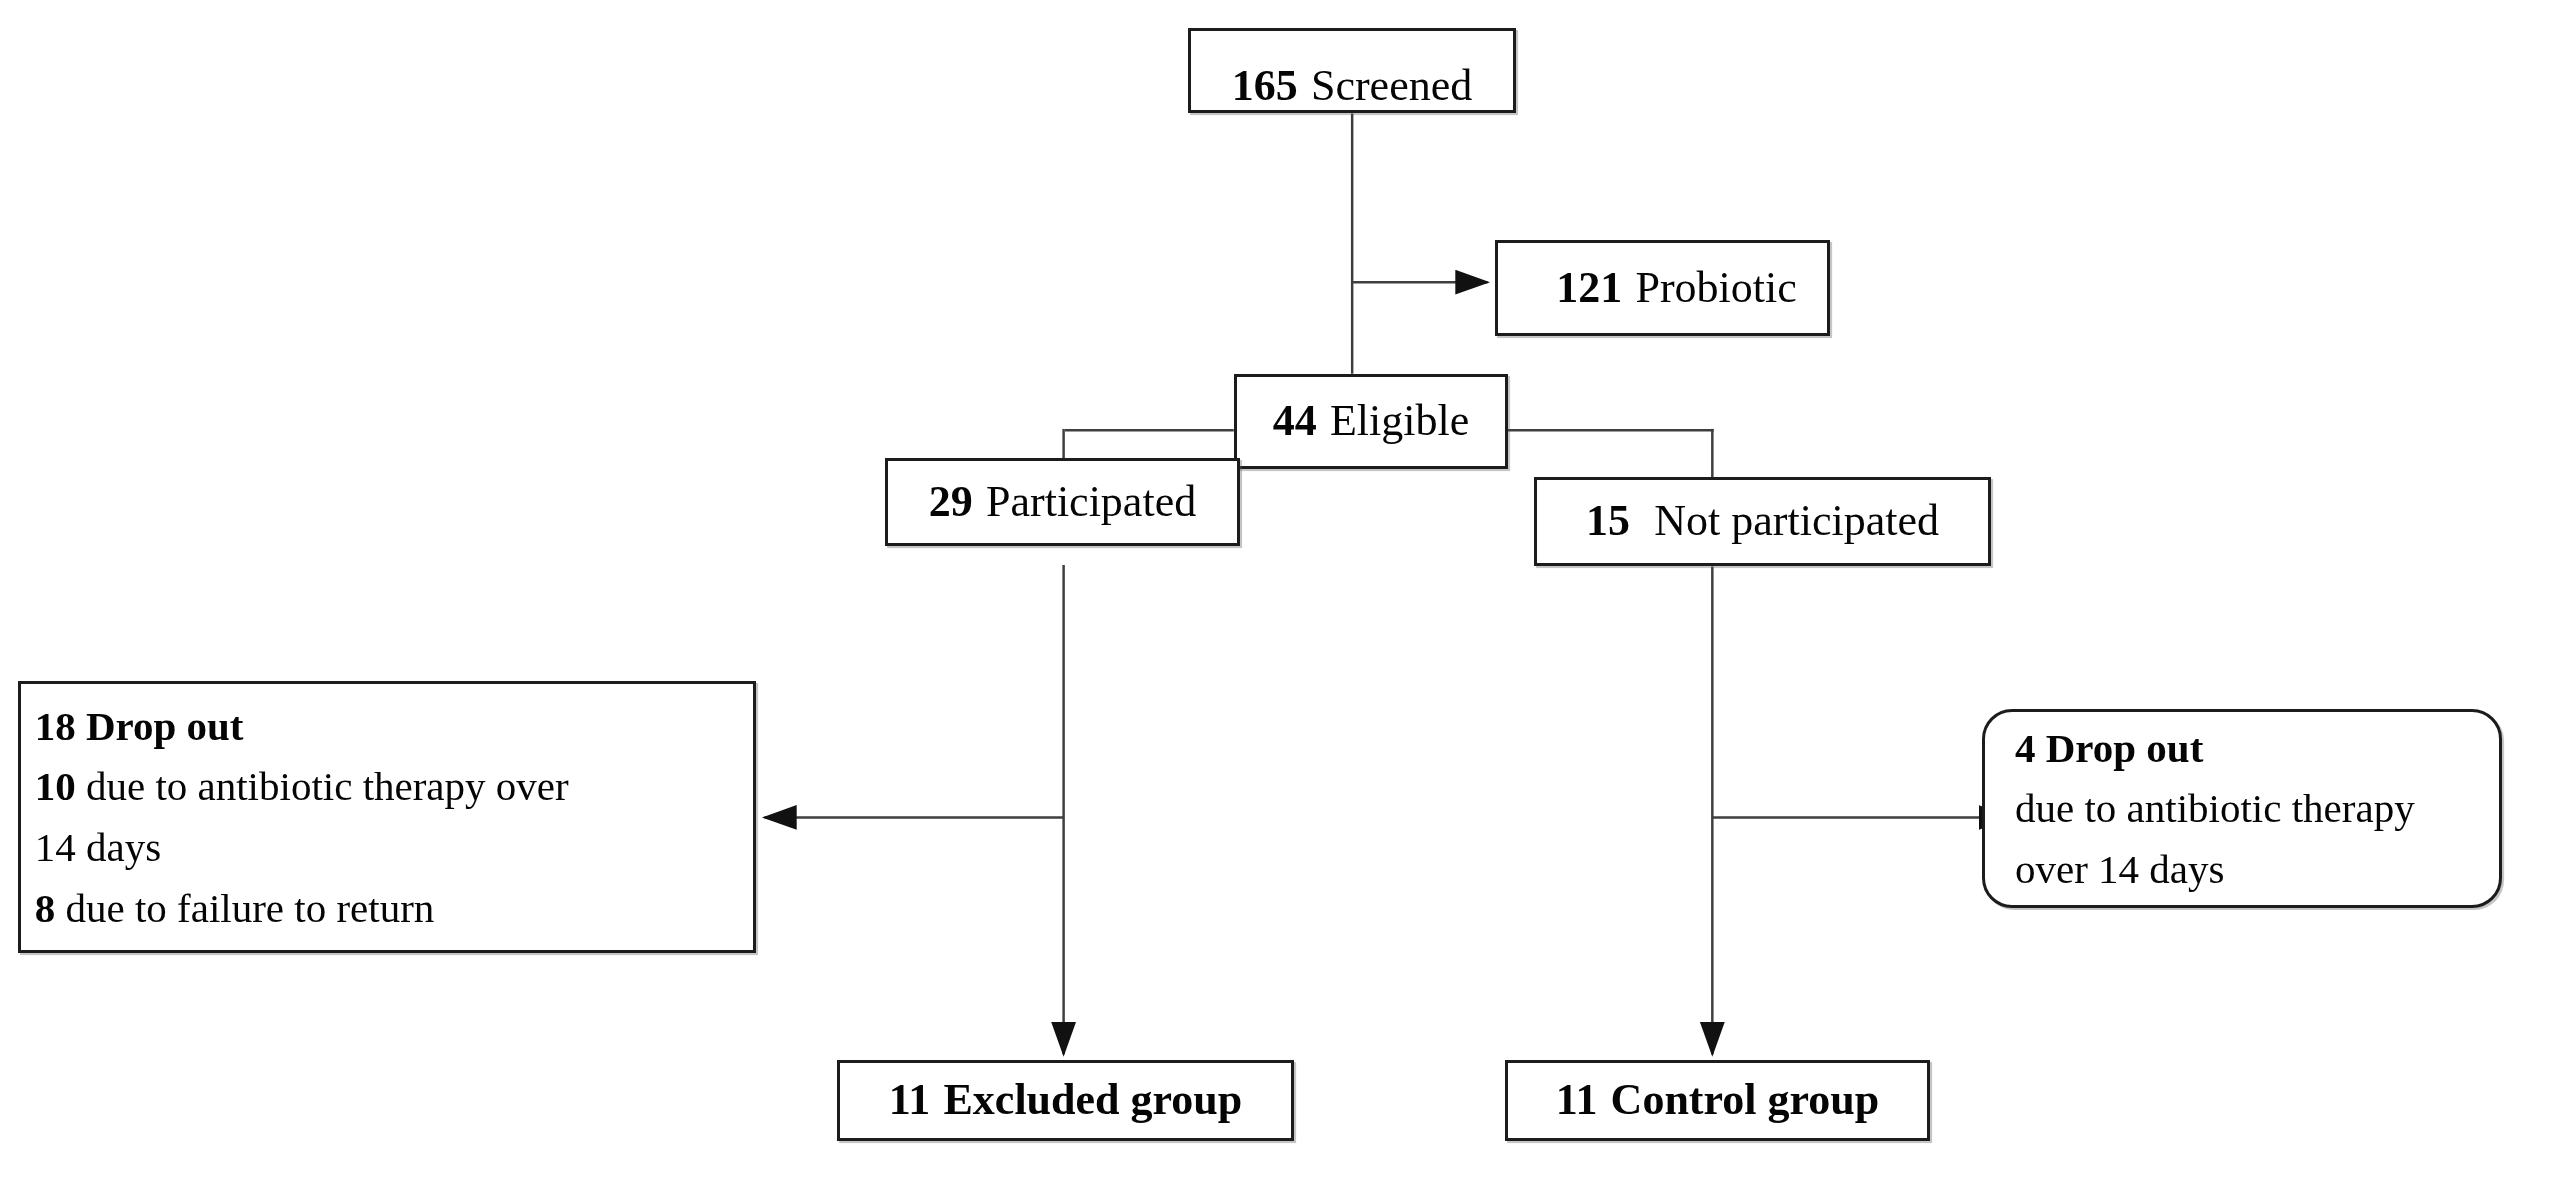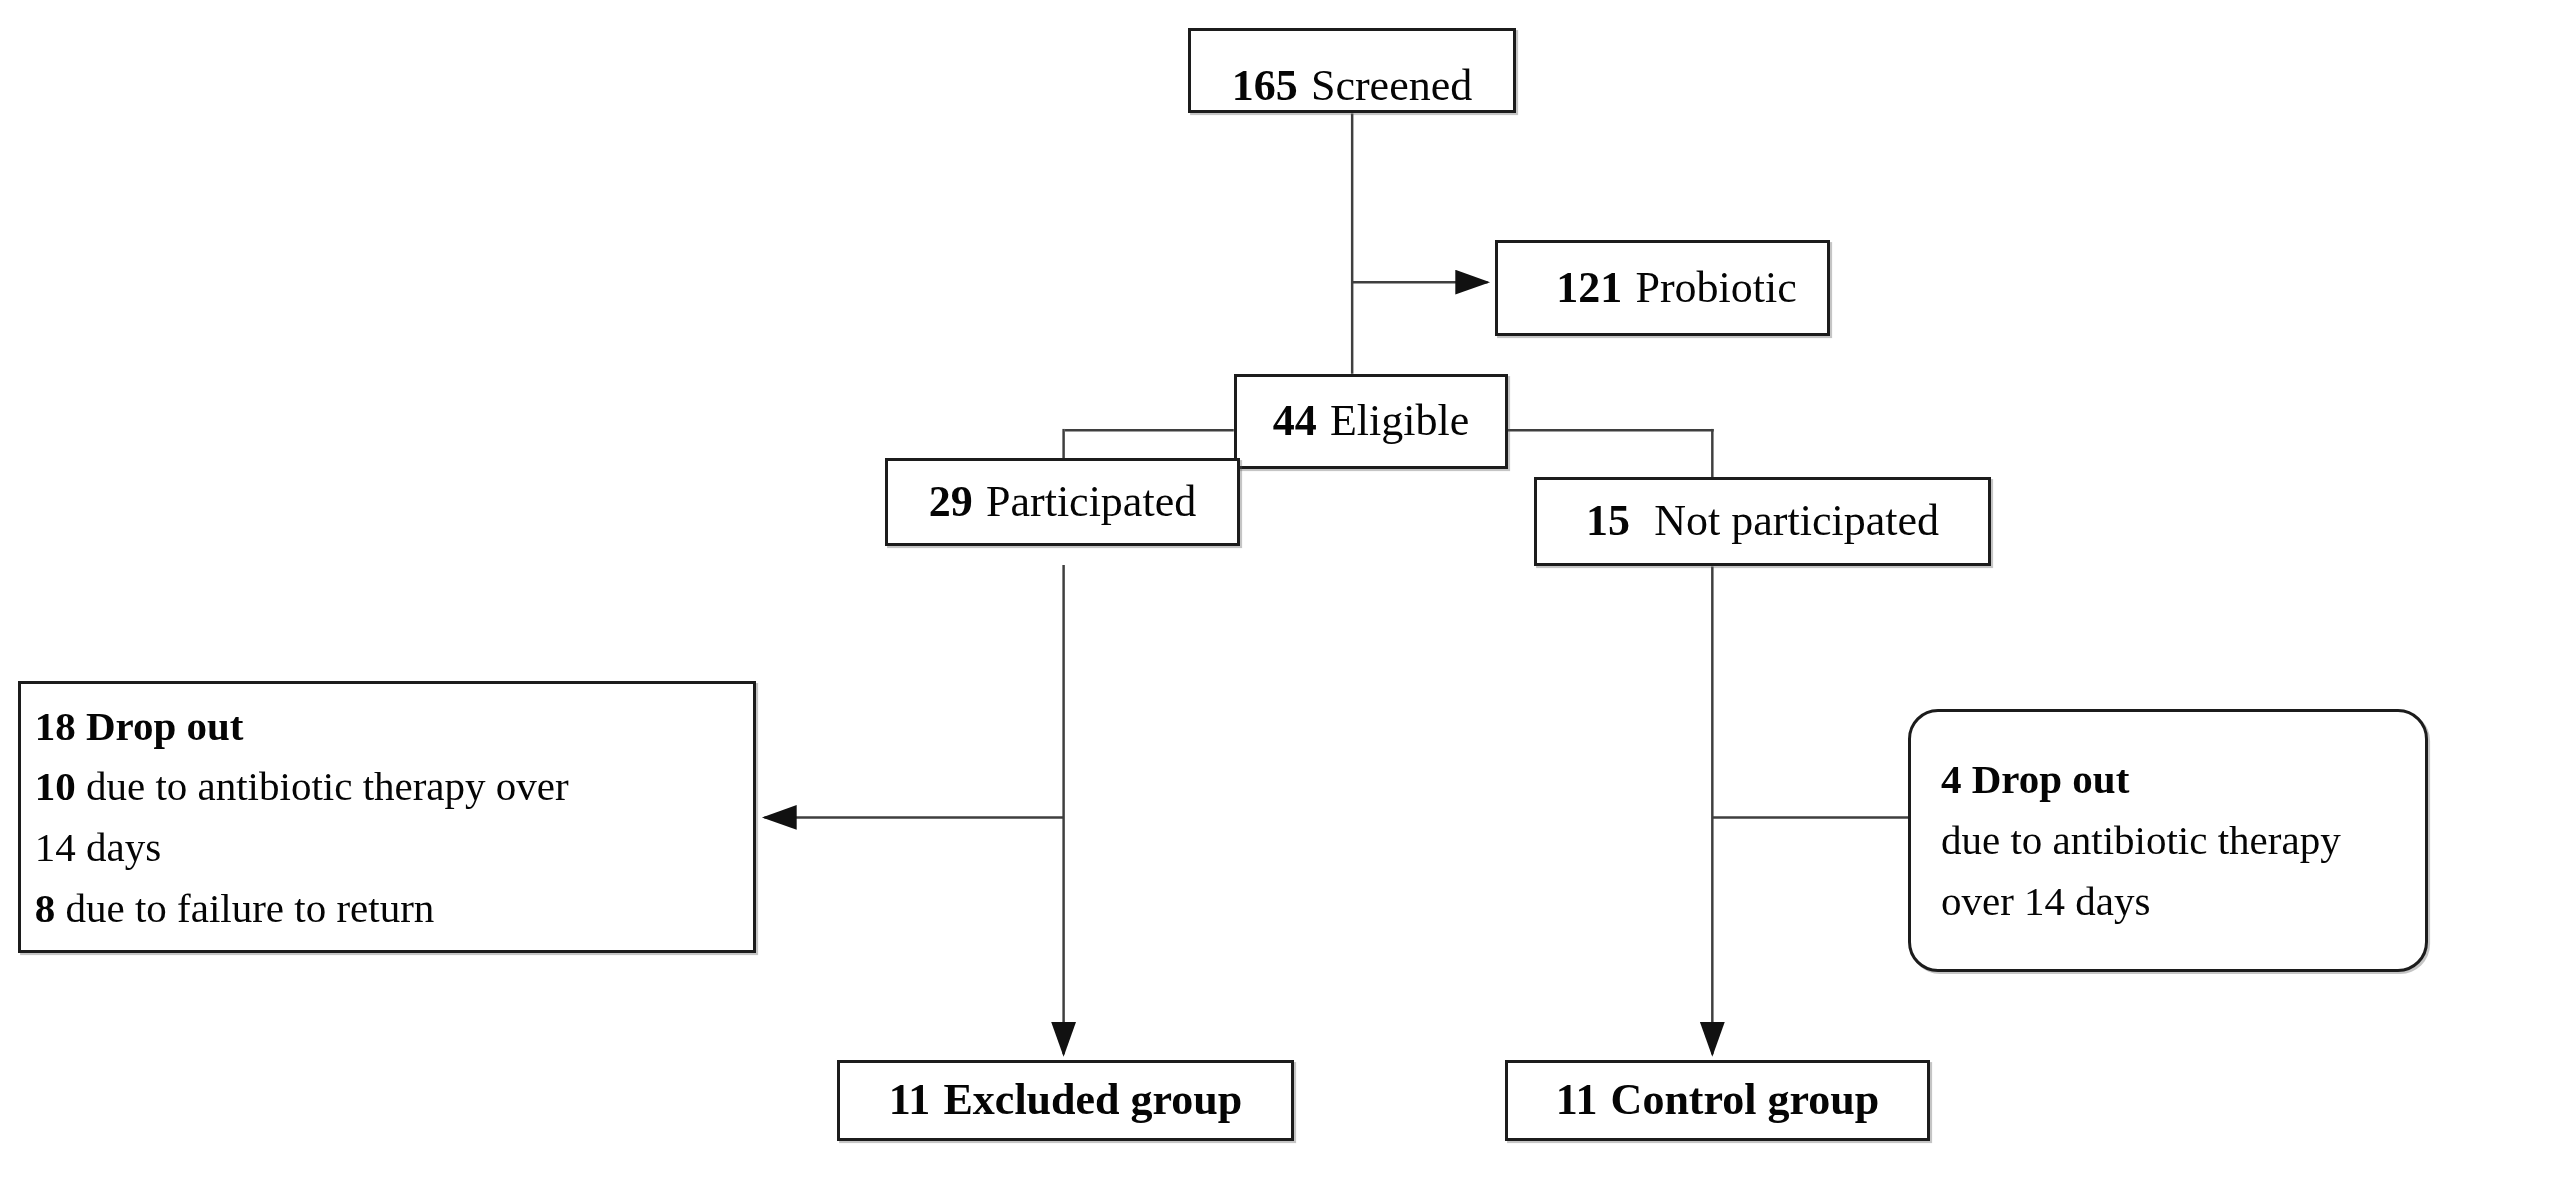--- a/index.html
+++ b/index.html
@@ -57,21 +57,21 @@
   .node.multiline .line .b {
     font-weight: 700;
   }
   
   #node-screened        { left: 1188px; top:   28px; width: 328px;  height: 85px; align-items: flex-end; }
   #node-excluded        { left: 1495px; top:  240px; width: 335px;  height: 96px; padding-left: 28px; }
   #node-eligible        { left: 1234px; top:  374px; width: 274px;  height: 95px; }
   #node-participated    { left: 885px; top:  458px; width: 355px;  height: 88px; text-align: right; }
   #node-not-participated{ left: 1534px; top:  477px; width: 457px;  height: 89px; }
   #node-dropout-left    { left:   17.7px; top:  681px; width: 738px; height: 272px; padding-left: 14px; }
-  #node-dropout-right   { left: 1908px; top: 709px; width: 520px;  height: 263px; border-radius: 30px; }
+  #node-dropout-right   { left: 1982px; top: 709px; width: 520px;  height: 199px; border-radius: 30px; }
   #node-probiotic       { left: 837px; top: 1060px; width: 457px;  height: 81px; }
   #node-control         { left: 1505px; top: 1060px; width: 425px;  height: 81px; }
 </style>
 </head>
 <body>
 
 <div id="canvas">
 
   <svg id="connector-layer" viewBox="0 0 3633 1670" xmlns="http://www.w3.org/2000/svg">
     <defs>

